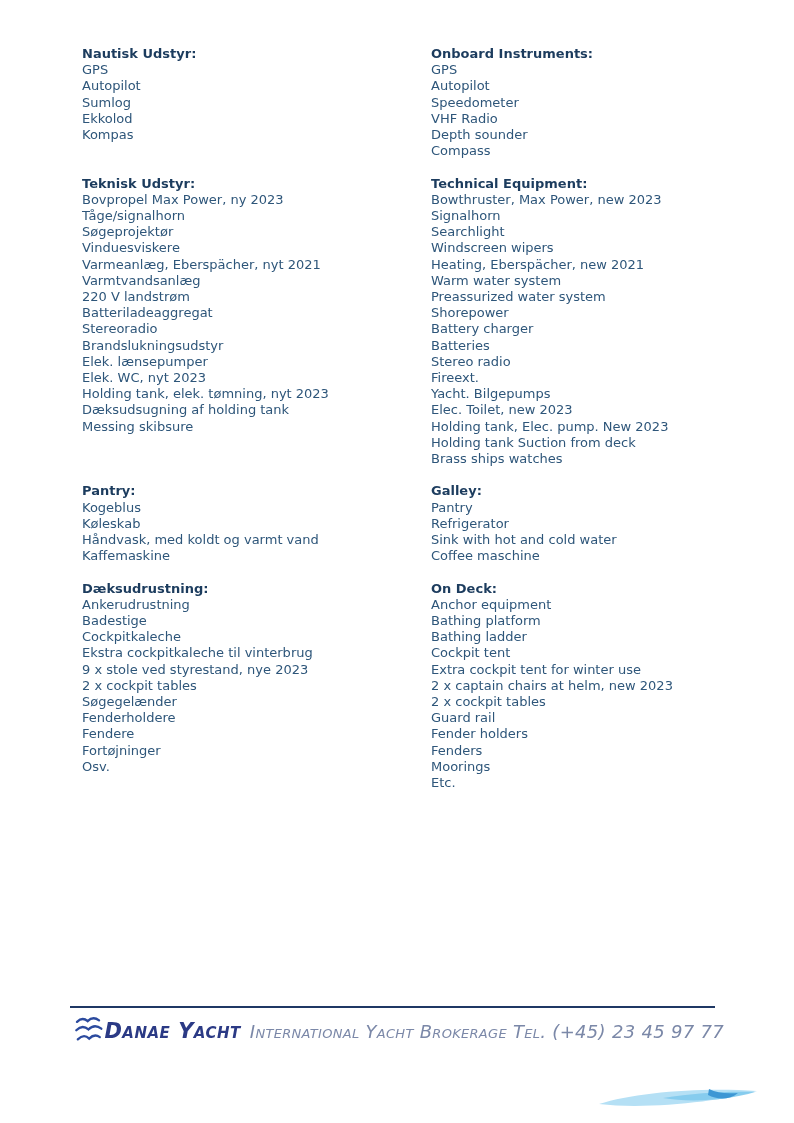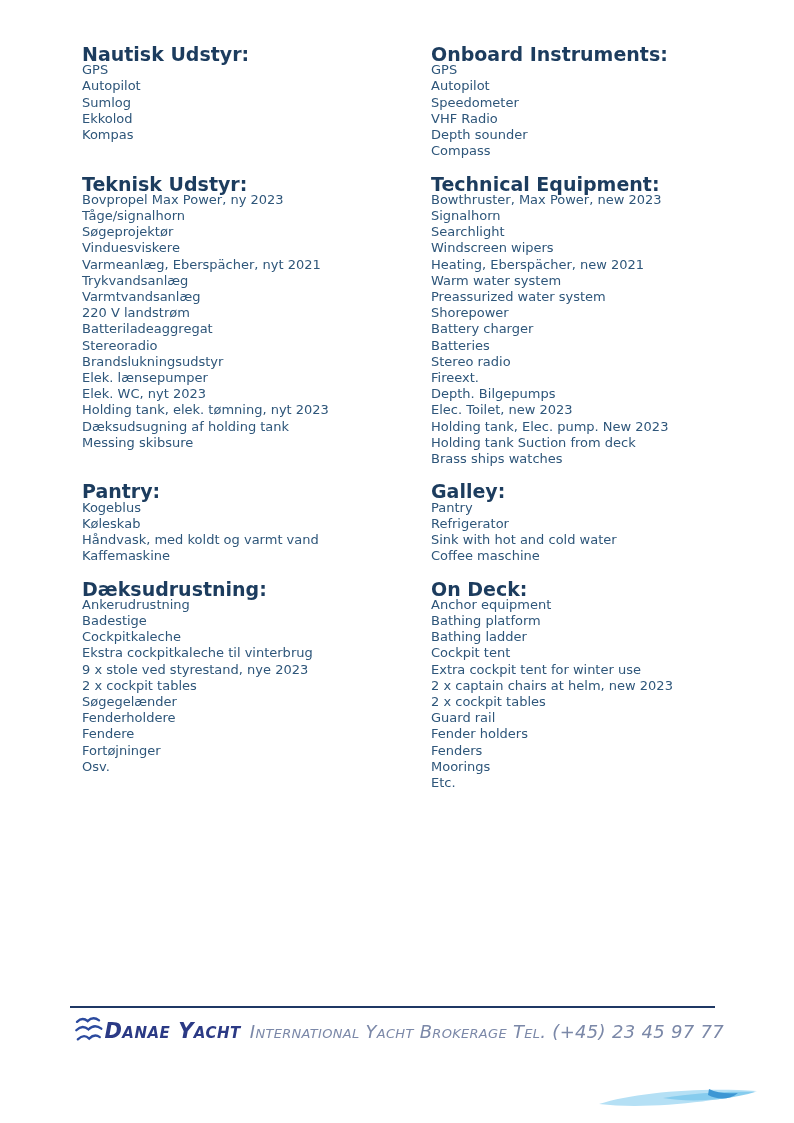--- a/index.html
+++ b/index.html
@@ -26,21 +26,21 @@
     position:absolute;
     left:82px;top:46px;
     width:660px;
   }
   .section-row{
     display:grid;
     grid-template-columns:349px auto;
     margin-bottom:16.2px;
   }
   .sec-title{
-    font-size:19px;line-height:16.2px;
+    font-size:13px;line-height:16.2px;
     font-weight:bold;
     color:var(--heading);
   }
   .item-line{
     font-size:13px;line-height:16.2px;
     color:var(--body-text);
     white-space:nowrap;
   }
   .footer-rule{
     position:absolute;
@@ -108,21 +108,20 @@
         </div>
       </div>
       <div class="section-row">
         <div class="col">
           <div class="sec-title">Teknisk Udstyr:</div>
           <div class="item-line">Bovpropel Max Power, ny 2023</div>
           <div class="item-line">Tåge/signalhorn</div>
           <div class="item-line">Søgeprojektør</div>
           <div class="item-line">Vinduesviskere</div>
           <div class="item-line">Varmeanlæg, Eberspächer, nyt 2021</div>
-          <div class="item-line">Trykvandsanlæg</div>
           <div class="item-line">Varmtvandsanlæg</div>
           <div class="item-line">220 V landstrøm</div>
           <div class="item-line">Batteriladeaggregat</div>
           <div class="item-line">Stereoradio</div>
           <div class="item-line">Brandslukningsudstyr</div>
           <div class="item-line">Elek. lænsepumper</div>
           <div class="item-line">Elek. WC, nyt 2023</div>
           <div class="item-line">Holding tank, elek. tømning, nyt 2023</div>
           <div class="item-line">Dæksudsugning af holding tank</div>
           <div class="item-line">Messing skibsure</div>
@@ -134,21 +133,21 @@
           <div class="item-line">Searchlight</div>
           <div class="item-line">Windscreen wipers</div>
           <div class="item-line">Heating, Eberspächer, new 2021</div>
           <div class="item-line">Warm water system</div>
           <div class="item-line">Preassurized water system</div>
           <div class="item-line">Shorepower</div>
           <div class="item-line">Battery charger</div>
           <div class="item-line">Batteries</div>
           <div class="item-line">Stereo radio</div>
           <div class="item-line">Fireext.</div>
-          <div class="item-line">Depth. Bilgepumps</div>
+          <div class="item-line">Yacht. Bilgepumps</div>
           <div class="item-line">Elec. Toilet, new 2023</div>
           <div class="item-line">Holding tank, Elec. pump. New 2023</div>
           <div class="item-line">Holding tank Suction from deck</div>
           <div class="item-line">Brass ships watches</div>
         </div>
       </div>
       <div class="section-row">
         <div class="col">
           <div class="sec-title">Pantry:</div>
           <div class="item-line">Kogeblus</div>

